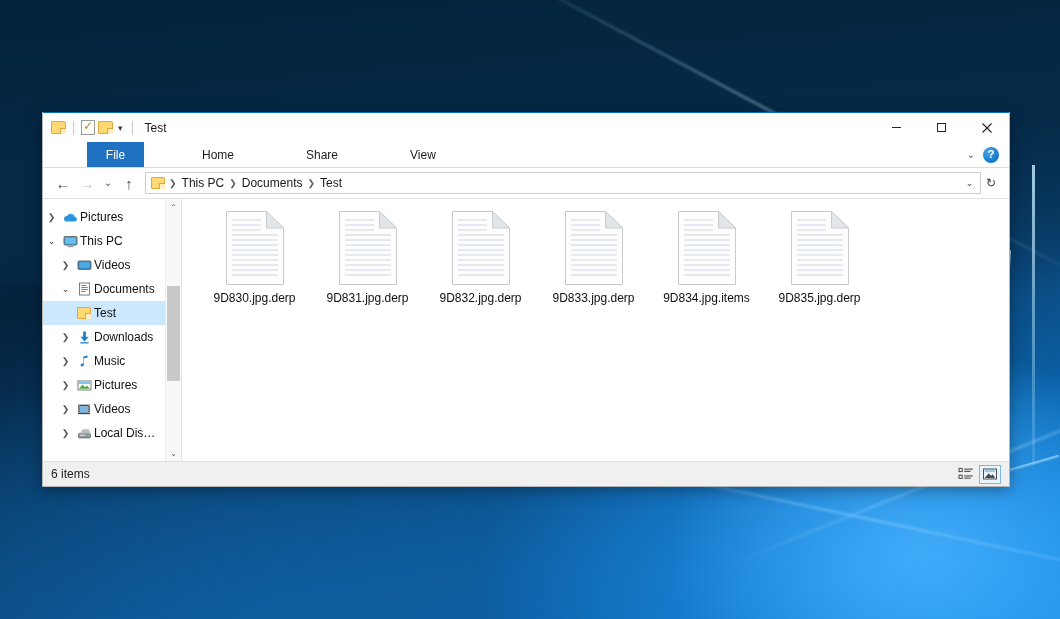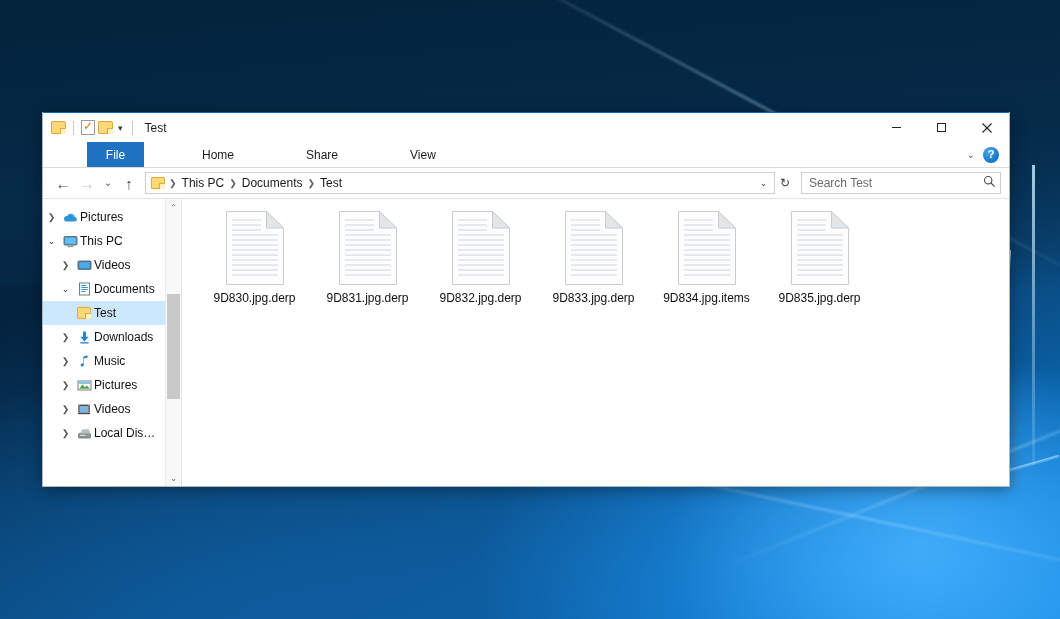--- a/index.html
+++ b/index.html
@@ -323,29 +323,20 @@
         <div class="crumb">This PC</div>
         <div class="crumb-sep">❯</div>
         <div class="crumb">Documents</div>
         <div class="crumb-sep">❯</div>
         <div class="crumb">Test</div>
       </div>
       <div class="tailbtn">⌄</div>
     </div>
     <div class="refresh">↻</div>
 
-    <div class="searchbox">
-      <input type="text" placeholder="Search Test" style="">
-      <span>
-        <svg width="13" height="13" viewBox="0 0 13 13">
-            <circle cx="5.2" cy="5.2" r="3.7" fill="none" stroke="#4a4a4a" stroke-width="1.1"></circle>
-            <line x1="8" y1="8" x2="11.6" y2="11.6" stroke="#4a4a4a" stroke-width="1.1"></line>
-          </svg>
-      </span>
-    </div>
   </div>
 
   <div class="body-row">
 
     <div class="navpane">
       <div class="navlist">
 
         <div class="navitem">
           <span class="twisty">❯</span>
           <span class="navico">
@@ -625,14 +616,38 @@
               </g>
             </svg>
           </div>
           <div class="fname">9D835.jpg.derp</div>
         </div>
 
       </div>
     </div>
   </div>
 
+  <div class="statusbar">
+    <div class="status-txt">6 items</div>
+    <div class="viewbtns">
+      <div class="viewbtn">
+        <svg width="16" height="14" viewBox="0 0 16 14">
+          <g fill="#4a4a4a">
+            <rect x="1" y="1.4" width="3.2" height="3.2" fill="none" stroke="#4a4a4a" stroke-width="1"></rect>
+            <rect x="1" y="8.2" width="3.2" height="3.2" fill="none" stroke="#4a4a4a" stroke-width="1"></rect>
+            <rect x="6.2" y="1.6" width="8.6" height="1.1"></rect>
+            <rect x="6.2" y="3.8" width="6.4" height="1.1"></rect>
+            <rect x="6.2" y="8.4" width="8.6" height="1.1"></rect>
+            <rect x="6.2" y="10.6" width="6.4" height="1.1"></rect>
+          </g>
+        </svg>
+      </div>
+      <div class="viewbtn active">
+        <svg width="16" height="14" viewBox="0 0 16 14">
+          <rect x="1.5" y="2" width="13" height="10" fill="none" stroke="#4a4a4a" stroke-width="1"></rect>
+          <path d="M2.8 11 6.6 6.2l2.4 2.6 1.6-1.5 2.6 3.7z" fill="#4a4a4a"></path>
+          <rect x="2.8" y="3.1" width="10.4" height="2" fill="#9cc8e8"></rect>
+        </svg>
+      </div>
+    </div>
+  </div>
 
 </div>
 
 </body></html>

